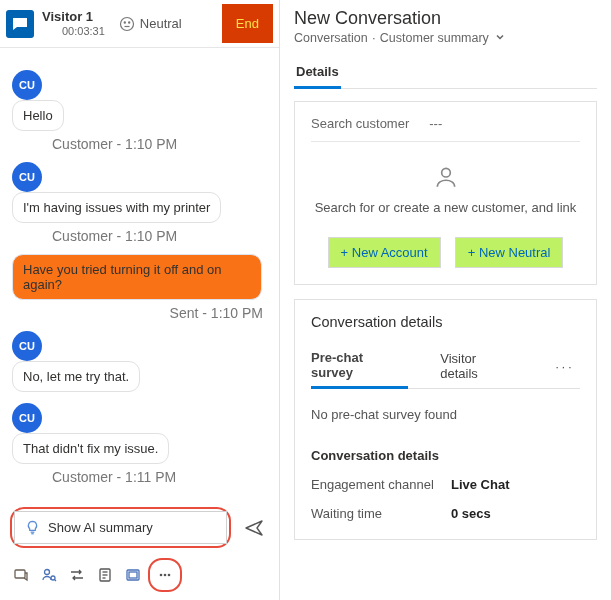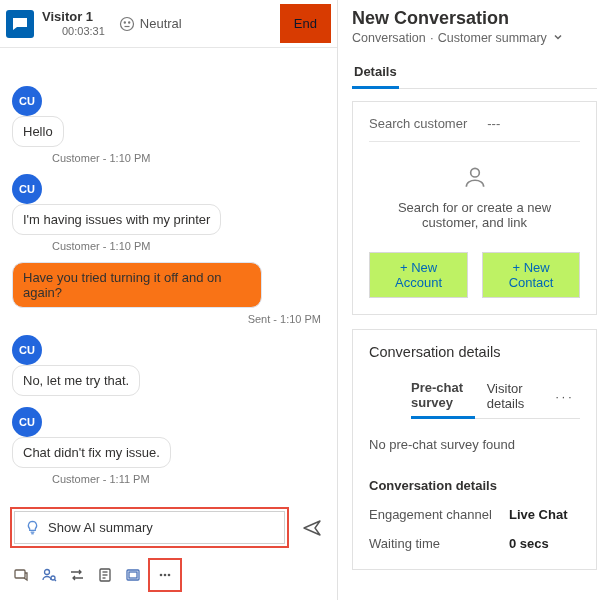--- a/index.html
+++ b/index.html
@@ -7,21 +7,21 @@
     font-family: "Segoe UI", -apple-system, Arial, sans-serif;
     font-size: 13px;
     color: #323130;
     background: #fff;
     width: 611px;
     height: 600px;
     overflow: hidden;
     display: flex;
   }
   .left-panel {
-    width: 338px;
+    width: 280px;
     flex-shrink: 0;
     display: flex;
     flex-direction: column;
     border-right: 1px solid #e1e1e1;
   }
   .right-panel {
     flex: 1;
     padding: 8px 14px 0 14px;
     overflow-y: auto;
   }
@@ -41,21 +41,21 @@
     margin-right: 8px;
   }
   .visitor-info { display: flex; flex-direction: column; line-height: 1.2; }
   .visitor-name { font-size: 13px; color: #333; font-weight: 600; }
   .visitor-timer { font-size: 11px; color: #666; padding-left: 20px; }
   .sentiment { display: flex; align-items: center; margin-left: 14px; color: #555; font-size: 13px; }
   .sentiment svg { margin-right: 5px; }
   .spacer { flex: 1; }
   .end-btn {
     background: #d83b01;
-    color: #0f172a;
+    color: #fde047;
     border: none;
     padding: 12px 14px;
     font-size: 13px;
     cursor: pointer;
   }
 
   
   .messages {
     flex: 1;
     padding: 10px 12px 6px 12px;
@@ -82,21 +82,21 @@
     border-radius: 11px;
     padding: 7px 10px;
     font-size: 13px;
     max-width: 250px;
   }
   .bubble.agent {
     background: #f97316;
     border: 1px solid #dde4f0;
   }
   .meta {
-    font-size: 11px;
+    font-size: 14px;
     color: #777;
     margin: 3px 0 10px 40px;
   }
   .meta.right { text-align: right; margin: 3px 4px 10px 0; }
 
   
   .compose-row {
     display: flex;
     align-items: center;
     padding: 6px 10px;
@@ -117,41 +117,41 @@
   .send-btn {
     width: 30px; height: 30px;
     background: transparent;
     border: none;
     cursor: pointer;
     color: #555;
     display: flex; align-items: center; justify-content: center;
   }
   .highlight-box {
     border: 2px solid #e74c3c;
-    border-radius: 0;
+    border-radius: 14px;
     padding: 2px;
     display: flex;
     align-items: flex-end;
   }
   .toolbar {
     display: flex;
     align-items: center;
     padding: 4px 8px 8px 8px;
     gap: 2px;
   }
   .tool-btn {
     width: 26px; height: 26px;
     border: none; background: transparent;
     cursor: pointer;
     color: #555;
     display: flex; align-items: center; justify-content: center;
   }
 
   
-  .right-title { font-size: 18px; font-weight: 700; margin-bottom: 2px; }
+  .right-title { font-size: 18px; font-weight: 400; margin-bottom: 2px; }
   .breadcrumb { font-size: 12.5px; color: #666; margin-bottom: 12px; display: flex; align-items: center; gap: 4px; }
   .breadcrumb .chev { margin-left: 2px; }
 
   .details-tabs { display: flex; border-bottom: 1px solid #e1e1e1; margin-bottom: 12px; }
   .details-tab {
     padding: 7px 2px 7px 2px; font-size: 13px; font-weight: 600;
     color: #323130; border-bottom: 3px solid #0078d4; margin-bottom: -1px;
   }
 
   .card {
@@ -175,21 +175,21 @@
   .link-btn {
     border: 1px solid #d8d8d8;
     background: #bef264;
     color: #0067b8;
     padding: 7px 12px;
     font-size: 13px;
     cursor: pointer;
   }
 
   .conv-details-title { font-size: 14.5px; margin-bottom: 14px; color: #323130; }
-  .inner-tabs { display: flex; align-items: center; gap: 12px; border-bottom: 1px solid #e1e1e1; margin-bottom: 18px; margin-left: 42px; }
+  .inner-tabs { display: flex; align-items: center; gap: 32px; border-bottom: 1px solid #e1e1e1; margin-bottom: 18px; }
   .inner-tab { padding: 6px 0; font-size: 13px; color: #444; cursor: pointer; }
   .inner-tab.active { font-weight: 600; border-bottom: 3px solid #0078d4; margin-bottom: -1px; }
   .ellipsis-tab { margin-left: auto; color: #555; letter-spacing: 2px; padding: 3px 6px; cursor: pointer; }
 
   .no-survey { color: #555; font-size: 13px; margin-bottom: 26px; }
   .sub-heading { font-weight: 600; font-size: 13px; margin-bottom: 14px; }
   .kv-row { display: flex; font-size: 13px; margin-bottom: 14px; }
   .kv-row .k { width: 140px; color: #555; }
   .kv-row .v { font-weight: 600; color: #222; }
 
@@ -243,21 +243,21 @@
     <div class="meta right">Sent - 1:10 PM</div>
 
     <div class="msg-row">
       <div class="avatar-cu">CU</div>
       <div class="bubble">No, let me try that.</div>
     </div>
     <div class="meta" style="margin-bottom:6px"></div>
 
     <div class="msg-row">
       <div class="avatar-cu">CU</div>
-      <div class="bubble">Chat didn't fix my issue.</div>
+      <div class="bubble">That didn't fix my issue.</div>
     </div>
     <div class="meta">Customer - 1:11 PM</div>
   </div>
 
   <div class="compose-row">
     <div class="highlight-box" style="flex:1">
       <button class="ai-summary-btn">
         <svg width="15" height="15" viewBox="0 0 16 16" fill="none" stroke="#5a8dd6" stroke-width="1.3">
           <path d="M8 1.5a4.5 4.5 0 0 0-3 7.8V11h6V9.3a4.5 4.5 0 0 0-3-7.8z"></path>
             <line x1="6" y1="13" x2="10" y2="13"></line>
@@ -344,21 +344,21 @@
     </div>
     <div class="cust-icon-wrap">
       <svg width="26" height="26" viewBox="0 0 24 24" fill="none" stroke="#888" stroke-width="1.5">
         <circle cx="12" cy="8" r="4"></circle>
           <path d="M4 21c0-4 4-6 8-6s8 2 8 6"></path>
       </svg>
     </div>
     <div class="cust-center">Search for or create a new customer, and link</div>
     <div class="btn-row">
       <button class="link-btn">+ New Account</button>
-      <button class="link-btn">+ New Contact</button>
+      <button class="link-btn">+ New Neutral</button>
     </div>
   </div>
 
   <div class="card" style="padding-bottom:4px">
     <div class="conv-details-title">Conversation details</div>
     <div class="inner-tabs">
       <div class="inner-tab active">Pre-chat survey</div>
       <div class="inner-tab">Visitor details</div>
       <div class="ellipsis-tab">···</div>
     </div>

